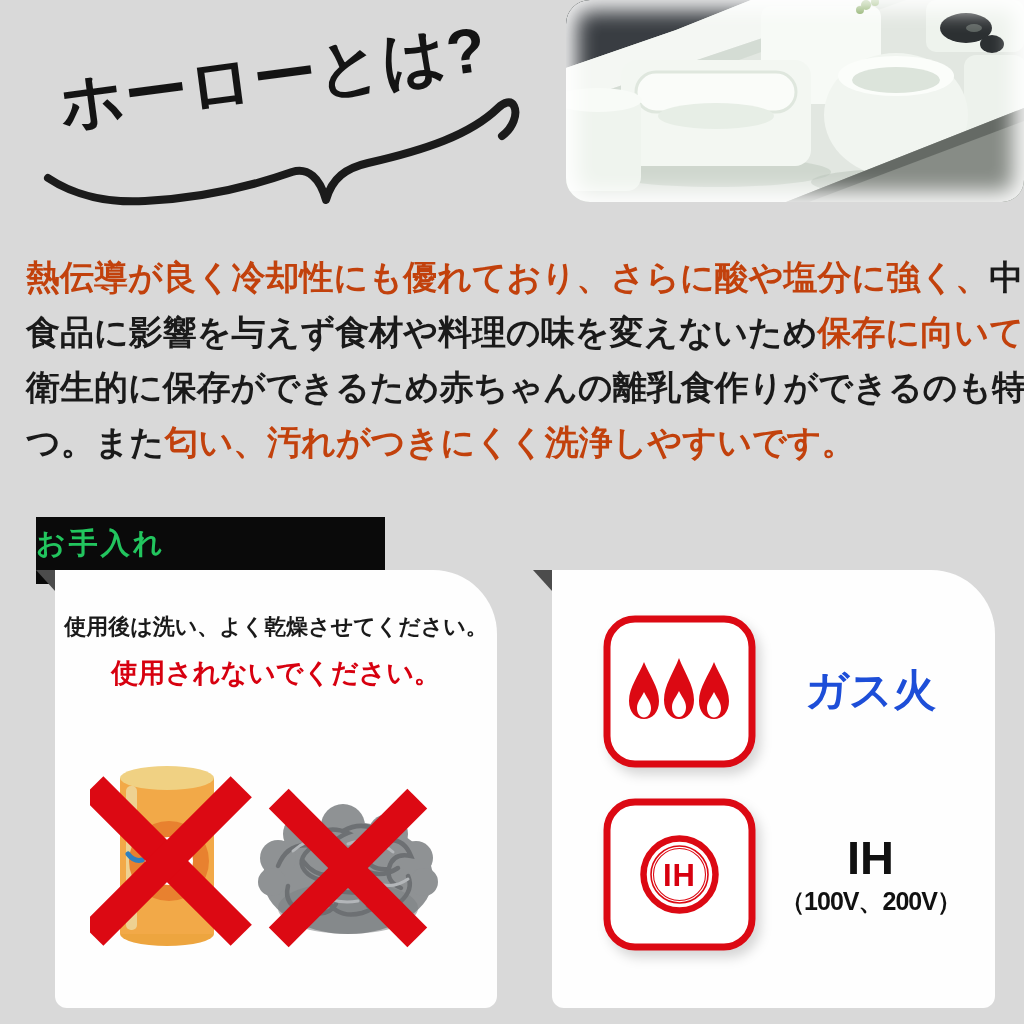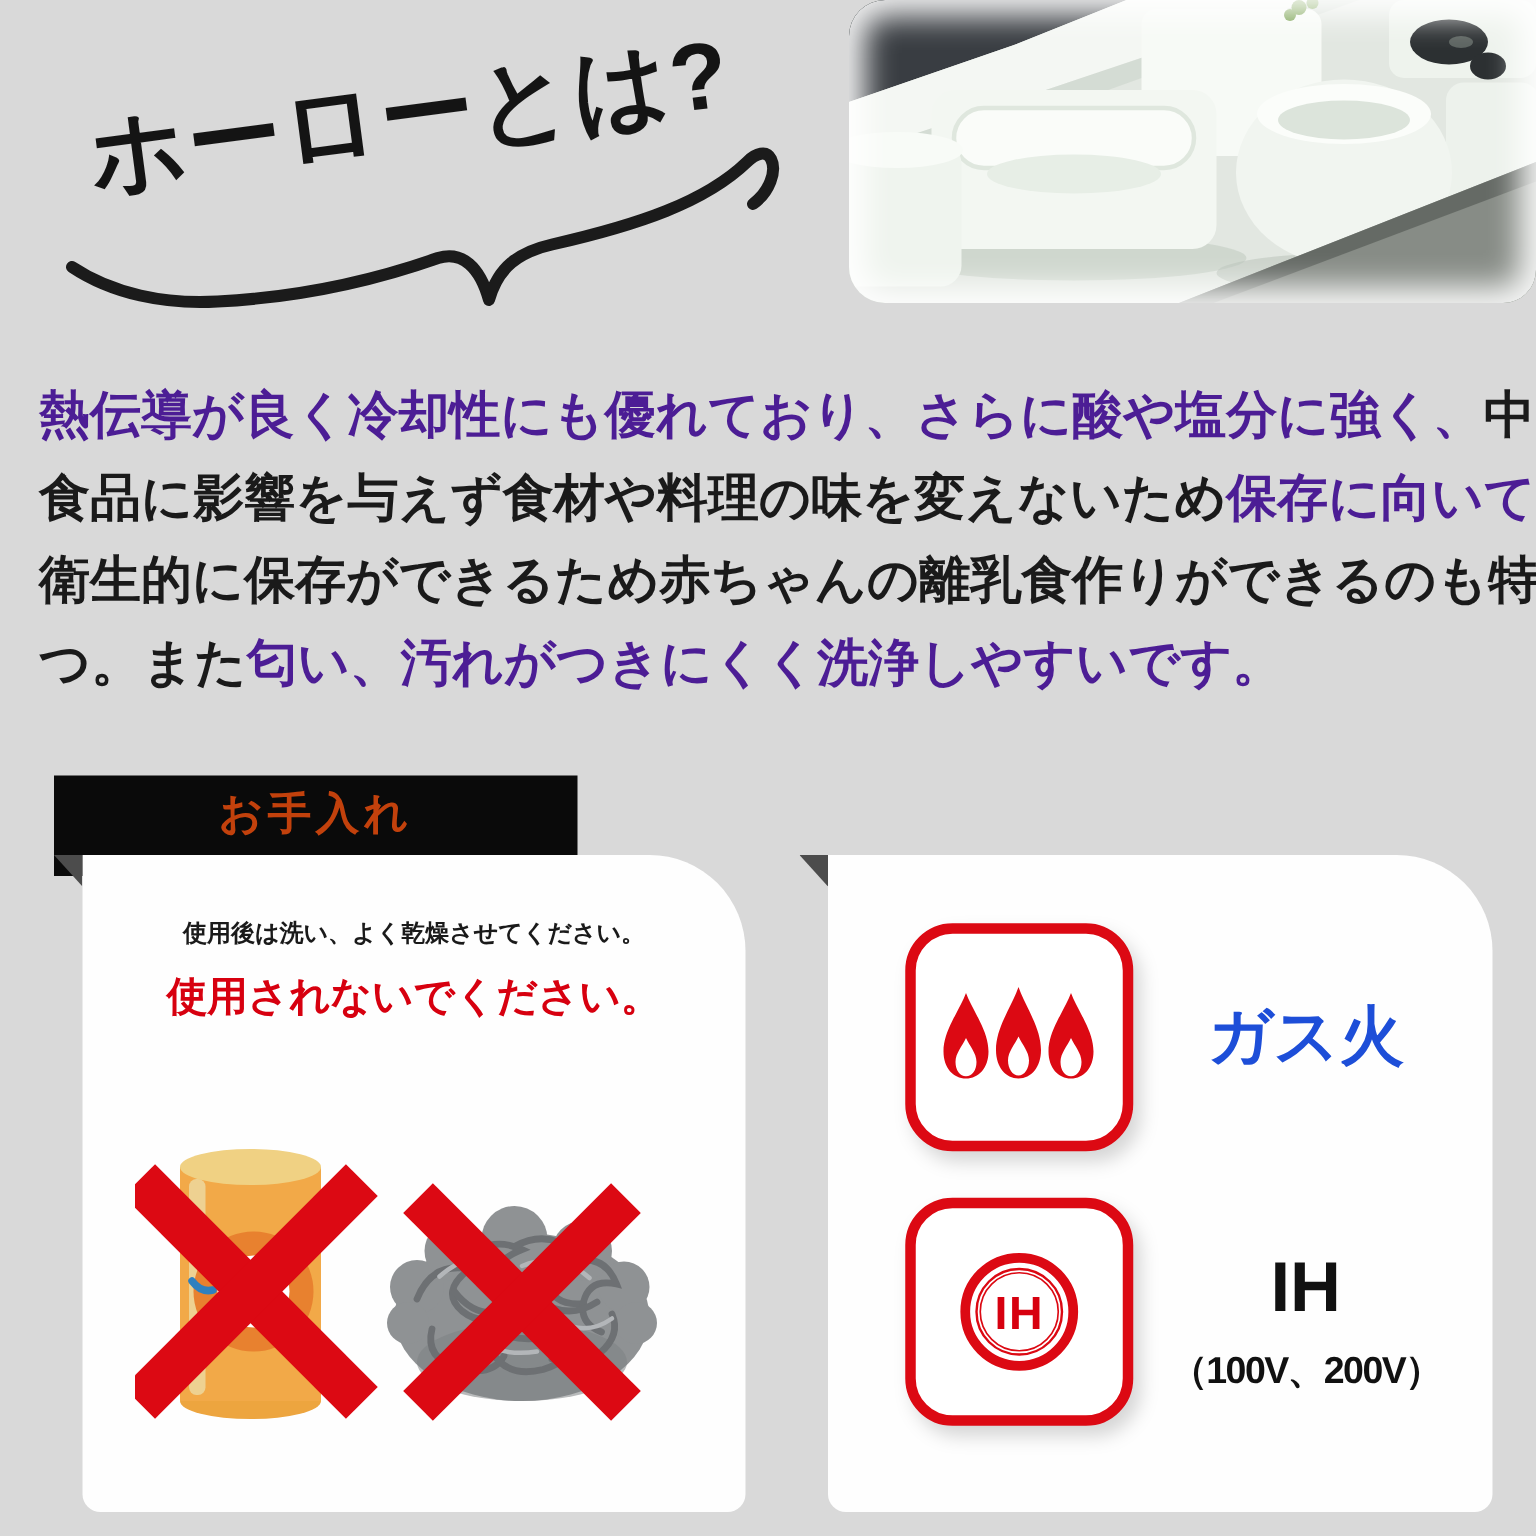--- a/index.html
+++ b/index.html
@@ -19,49 +19,49 @@
   
   .title{
     position:absolute;left:66px;top:58px;font-size:63px;font-weight:800;
     color:#141414;transform:rotate(-7.5deg);transform-origin:30px 90px;
     letter-spacing:1px;white-space:nowrap;
   }
   .swoosh{position:absolute;left:30px;top:90px;}
   
   .intro{position:absolute;left:26px;top:250px;width:980px;font-weight:700;font-size:34px;color:#1a1a1a;}
   .intro .line{height:55px;line-height:55px;white-space:nowrap;}
-  .red{color:#4c1d95;}
+  .red{color:#c2410c;}
   
   .banner{
-    position:absolute;width:349px;height:67px;background:#0a0a0a;color:#c2410c;
-    font-size:29px;font-weight:700;text-align:center;line-height:53px;letter-spacing:3px;
+    position:absolute;width:349px;height:67px;background:#0a0a0a;color:#22c55e;
+    font-size:29px;font-weight:700;text-align:left;line-height:53px;letter-spacing:3px;
   }
   .banner.care{left:36px;top:517px;}
   .banner.heat{left:533px;top:517px;}
   .fold{position:absolute;width:19px;height:21px;background:#4c4c4c;clip-path:polygon(0 0,100% 0,100% 100%);}
   .fold.care{left:36px;top:570px;}
   .fold.heat{left:533px;top:570px;}
   .card{position:absolute;top:570px;width:442px;height:438px;background:#fefefe;border-radius:0 64px 12px 12px;}
   .card.care{left:55px;}
   .card.heat{left:552px;width:443px;}
   
   .care-text{position:absolute;left:55px;top:612px;width:442px;text-align:center;font-weight:700;}
-  .ct1{font-size:16px;color:#1a1a1a;margin:0 0 13px 0;}
+  .ct1{font-size:22px;color:#1a1a1a;margin:0 0 13px 0;}
   .ct2{font-size:26px;color:#1a1a1a;margin:0 0 10px 0;}
   .ct3{font-size:27px;color:#d7000f;margin:0;}
   .fig-can{position:absolute;left:90px;top:758px;}
   .fig-wool{position:absolute;left:248px;top:786px;}
   
   .heat-icon{position:absolute;left:602px;filter:drop-shadow(5px 7px 6px rgba(0,0,0,.16));}
   .heat-icon.gas{top:614px;}
   .heat-icon.ih{top:797px;}
   .heat-label-gas{position:absolute;left:768px;top:662px;width:205px;text-align:center;font-size:43px;font-weight:700;color:#1d4ed8;}
   .heat-label-ih{position:absolute;left:763px;top:834px;width:215px;text-align:center;color:#111;font-weight:700;}
   .ihtxt{font-size:47px;line-height:1;}
-  .ihsub{font-size:25px;margin-top:16px;letter-spacing:-1px;white-space:nowrap;}
+  .ihsub{font-size:25px;margin-top:4px;letter-spacing:-1px;white-space:nowrap;}
 </style>
 </head>
 <body>
 
 <div class="canvas">
 
   <div class="photo">
     <svg width="458" height="202" viewBox="0 0 458 202">
       <rect width="458" height="202" fill="#e2e7e1"></rect>
       <path d="M0 0 H185 L110 30 L0 68 Z" fill="#393d42"></path>

